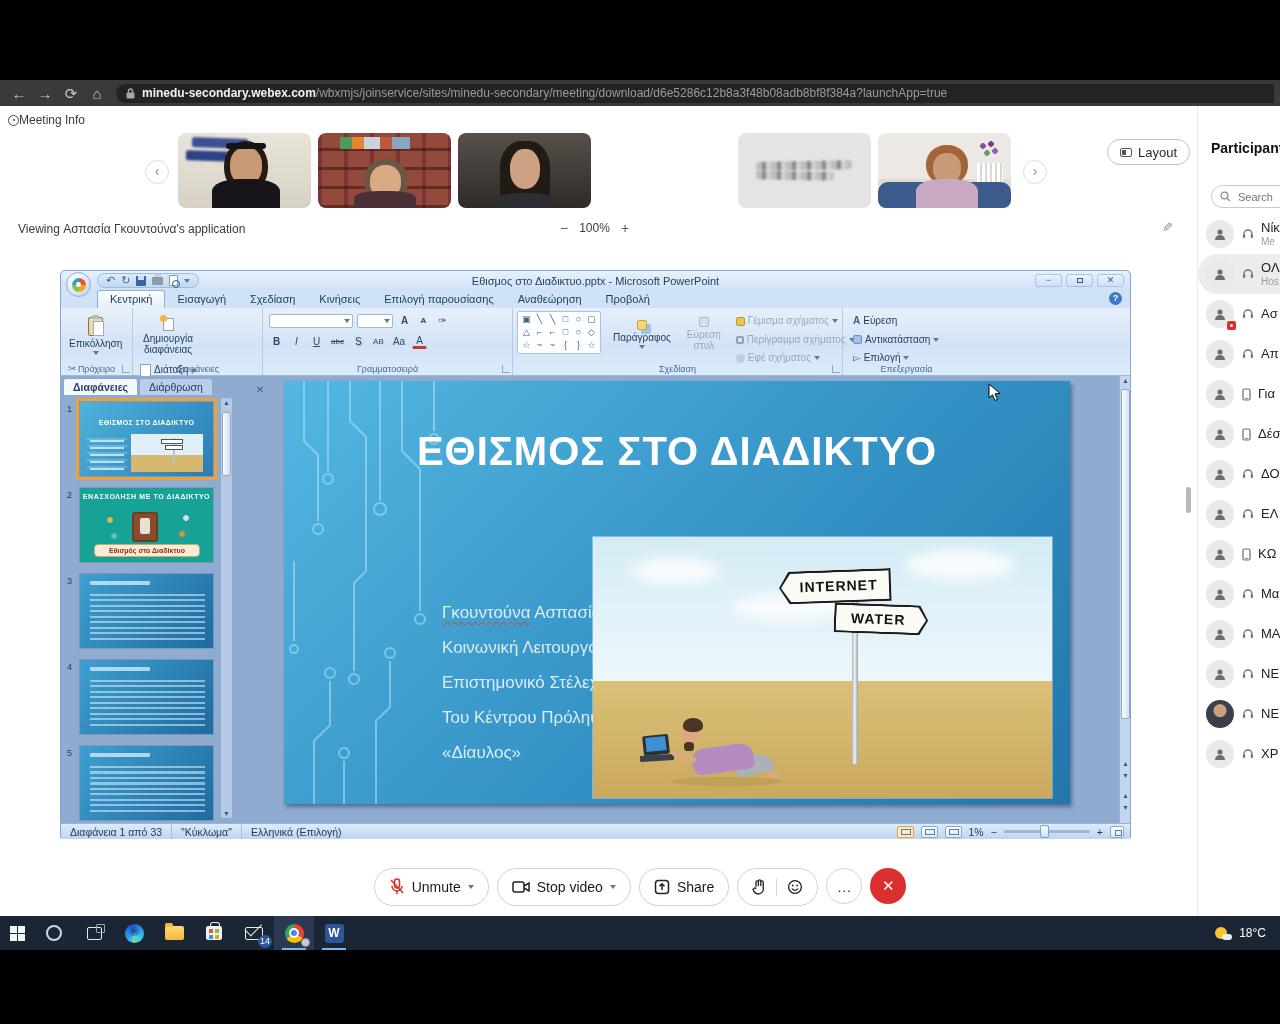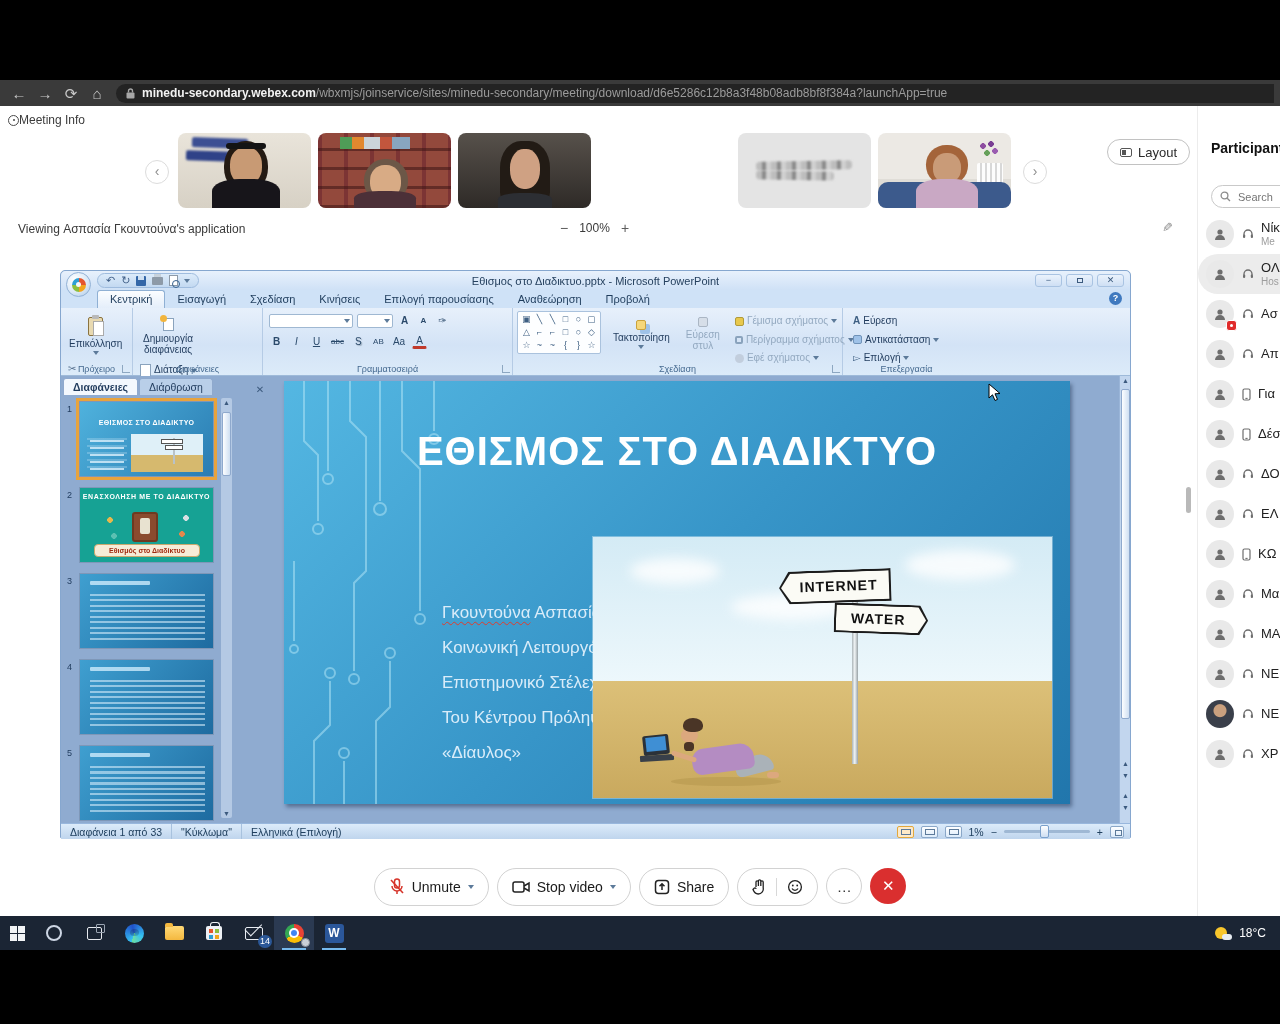--- a/index.html
+++ b/index.html
@@ -712,21 +712,21 @@
                 <span>◇</span>
                 <span>☆</span>
                 <span>~</span>
                 <span>~</span>
                 <span>{</span>
                 <span>}</span>
                 <span>☆</span>
               </div>
             <div class="bigbtn" style="height:46px;">
               <span class="fill-ic" style="background:#f5d77a;border:1px solid #caa23c;box-shadow:4px 4px 0 #9fc2e8;"></span>
-              <span>Τακτοποίηση</span>
+              <span>Παράγραφος</span>
               <span class="caret2"></span>
             </div>
             <div class="bigbtn disabledt" style="height:46px;">
               <span class="fill-ic" style="background:#d6dee8;border:1px solid #aab6c4;"></span>
               <span>Εύρεση στυλ</span>
             </div>
             <div class="smallcol" style="gap:6px;padding-top:4px;">
               <div class="smallbtn disabledt">
                   <span class="fill-ic" style="background:#e8c84c;border:1px solid #b09a3a;width:9px;height:9px;"></span>
                   <span>Γέμισμα σχήματος</span>

